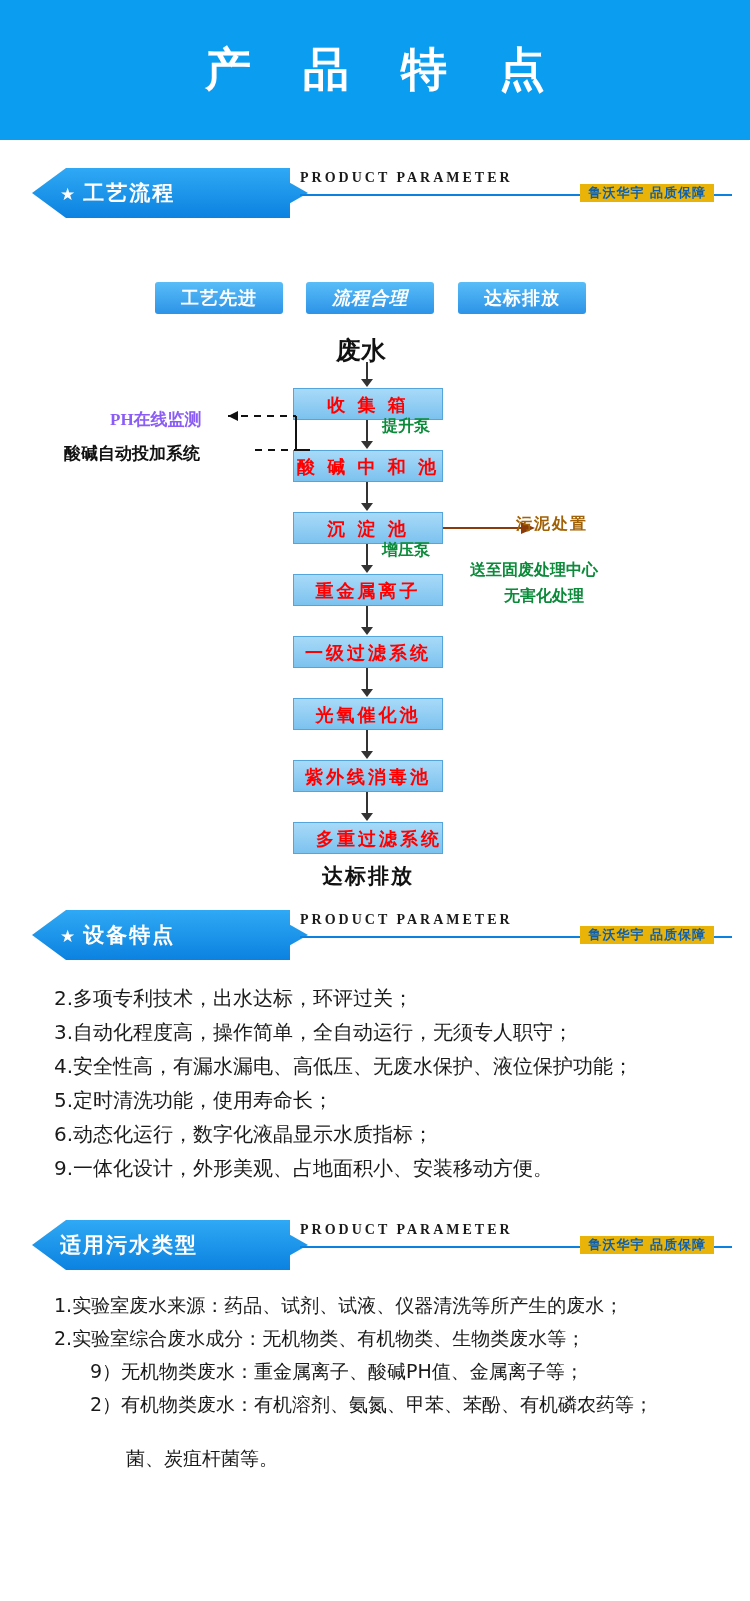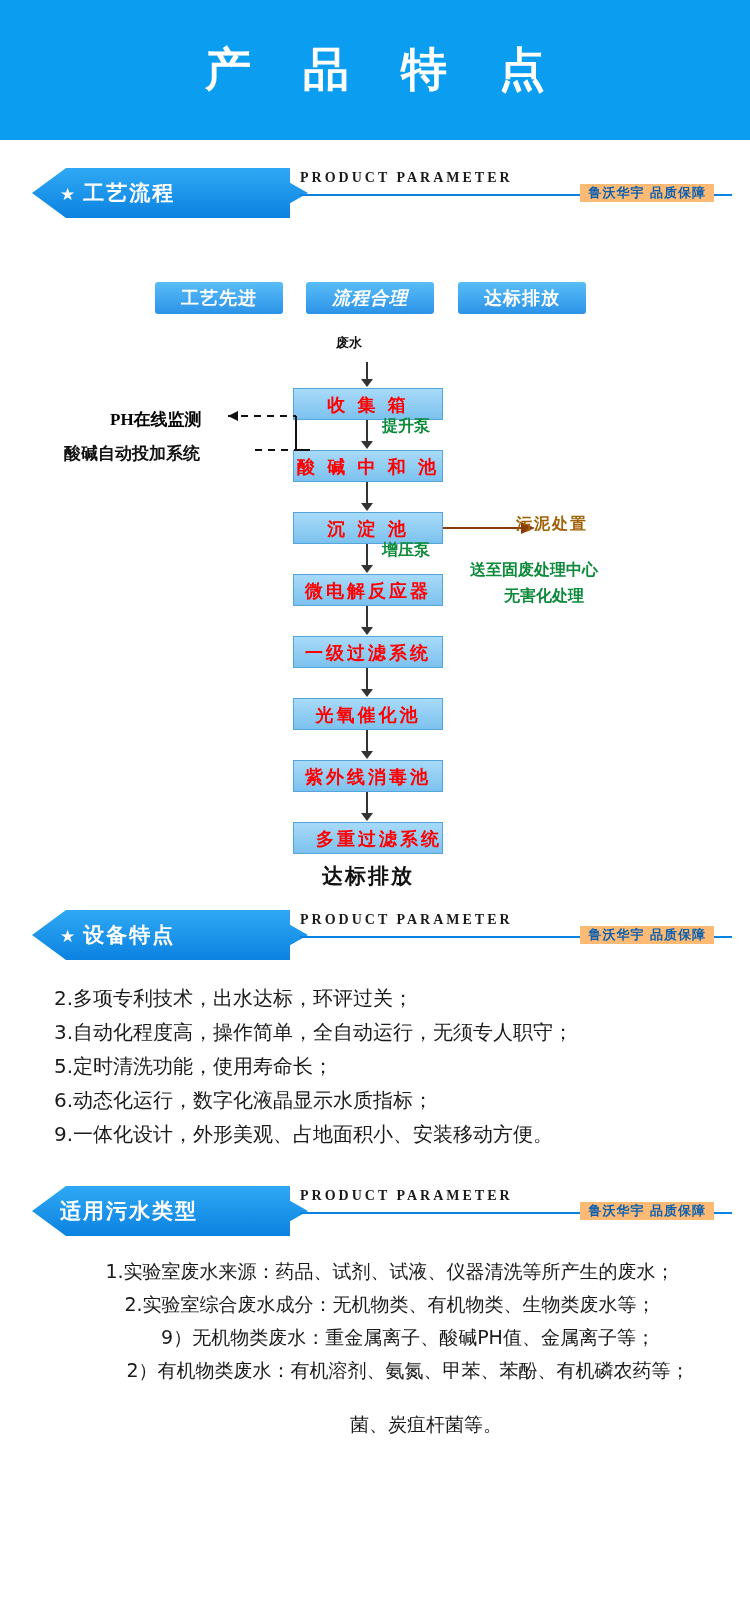--- a/index.html
+++ b/index.html
@@ -86,21 +86,21 @@
     left: 300px;
     top: 32px;
     right: 18px;
     height: 2px;
     background: #0b82e0;
   }
   .head-cn {
     position: absolute;
     right: 36px;
     top: 22px;
-    background: #fdba74;
+    background: #eab308;
     padding: 0 8px;
     font-size: 13px;
     color: #0b5fb0;
     font-weight: bold;
     letter-spacing: 1px;
     font-family: "DejaVu Sans", "Liberation Sans", sans-serif;
     text-align: right;
   }
 
   
@@ -162,21 +162,21 @@
   .list {
     padding: 16px 30px 0 54px;
   }
   .list-item {
     font-size: 20px;
     line-height: 32px;
     color: #1a1a1a;
     font-family: "DejaVu Sans", "Liberation Sans", sans-serif;
     margin-bottom: 2px;
   }
-  .list2 { padding: 14px 24px 0 54px; text-align: center; }
+  .list2 { padding: 14px 24px 0 54px; }
   .list2 .list-item { font-size: 19px; line-height: 31px; }
   .indent { padding-left: 36px; }
 </style>
 </head>
 <body>
 
 <div class="banner">
   <div class="banner-title">产 品 特 点</div>
 </div>
 
@@ -190,35 +190,35 @@
   <div class="head-line"></div>
   <div class="head-cn">鲁沃华宇  品质保障</div>
 </div>
 
 <div class="flow">
 
   <div class="pill" style="left:155px; top:52px; width:128px;">工艺先进</div>
   <div class="pill" style="left:306px; top:52px; width:128px;font-style:italic;">流程合理</div>
   <div class="pill" style="left:458px; top:52px; width:128px;">达标排放</div>
 
-  <div class="plain" style="left:336px; top:104px; font-size:13px; color:#111;">废水</div>
+  <div class="plain" style="left:336px; top:104px; font-size:25px; color:#111;">废水</div>
 
   <div class="arrow-v" style="top:132px; height:18px;"></div>
   <div class="arrow-head-d" style="top:149px;"></div>
 
   <div class="node" style="top:158px;">收 集 箱</div>
   <div class="arrow-v" style="top:190px; height:22px;"></div>
   <div class="arrow-head-d" style="top:211px;"></div>
   <div class="plain" style="left:382px; top:186px; font-size:16px; color:#0b8a3a;">提升泵</div>
 
   <div class="node" style="top:220px;">酸 碱 中 和 池</div>
   <div class="arrow-v" style="top:252px; height:22px;"></div>
   <div class="arrow-head-d" style="top:273px;"></div>
 
-  <div class="plain" style="left:110px; top:178px; font-size:17px; color:#000000; font-family:'Liberation Serif',serif;">PH在线监测</div>
+  <div class="plain" style="left:110px; top:178px; font-size:17px; color:#8b5cf6; font-family:'Liberation Serif',serif;">PH在线监测</div>
   <div class="plain" style="left:64px; top:212px; font-size:17px; color:#111;">酸碱自动投加系统</div>
   <svg style="position:absolute; left:60px; top:168px;" width="260" height="70">
     <line x1="168" y1="18" x2="236" y2="18" stroke="#111" stroke-width="2" stroke-dasharray="7,6"></line>
     <polygon points="168,18 178,13 178,23" fill="#111"></polygon>
     <line x1="195" y1="52" x2="236" y2="52" stroke="#111" stroke-width="2" stroke-dasharray="7,6"></line>
     <line x1="236" y1="18" x2="236" y2="52" stroke="#111" stroke-width="2"></line>
     <line x1="236" y1="52" x2="250" y2="52" stroke="#111" stroke-width="2"></line>
   </svg>
 
   <div class="node" style="top:282px;">沉 淀 池</div>
@@ -227,21 +227,21 @@
   <div class="plain" style="left:382px; top:310px; font-size:16px; color:#0b8a3a;">增压泵</div>
 
   <svg style="position:absolute; left:443px; top:286px;" width="100" height="24">
     <line x1="0" y1="12" x2="80" y2="12" stroke="#8b3a0a" stroke-width="2"></line>
     <polygon points="92,12 78,6 78,18" fill="#8b3a0a"></polygon>
   </svg>
   <div class="plain" style="left:516px; top:284px; font-size:16px; color:#a16207; letter-spacing:2px;">污泥处置</div>
   <div class="plain" style="left:470px; top:330px; font-size:16px; color:#0b8a3a;">送至固废处理中心</div>
   <div class="plain" style="left:504px; top:356px; font-size:16px; color:#0b8a3a;">无害化处理</div>
 
-  <div class="node" style="top:344px;">微电解反应器</div>
+  <div class="node" style="top:344px;">重金属离子</div>
   <div class="arrow-v" style="top:376px; height:22px;"></div>
   <div class="arrow-head-d" style="top:397px;"></div>
 
   <div class="node" style="top:406px;">一级过滤系统</div>
   <div class="arrow-v" style="top:438px; height:22px;"></div>
   <div class="arrow-head-d" style="top:459px;"></div>
 
   <div class="node" style="top:468px;">光氧催化池</div>
   <div class="arrow-v" style="top:500px; height:22px;"></div>
   <div class="arrow-head-d" style="top:521px;"></div>
@@ -262,20 +262,21 @@
     <span class="ribbon-star">★</span><span>设备特点</span>
   </div>
   <div class="head-en">PRODUCT PARAMETER</div>
   <div class="head-line"></div>
   <div class="head-cn">鲁沃华宇  品质保障</div>
 </div>
 
 <div class="list">
   <div class="list-item">2.多项专利技术，出水达标，环评过关；</div>
   <div class="list-item">3.自动化程度高，操作简单，全自动运行，无须专人职守；</div>
+  <div class="list-item">4.安全性高，有漏水漏电、高低压、无废水保护、液位保护功能；</div>
   <div class="list-item">5.定时清洗功能，使用寿命长；</div>
   <div class="list-item">6.动态化运行，数字化液晶显示水质指标；</div>
   <div class="list-item">9.一体化设计，外形美观、占地面积小、安装移动方便。</div>
 </div>
 
 <div class="section-head" style="margin-top:30px;">
   <div class="ribbon"></div>
   <div class="ribbon-tail"></div>
   <div class="ribbon-text">
     <span>适用污水类型</span>

